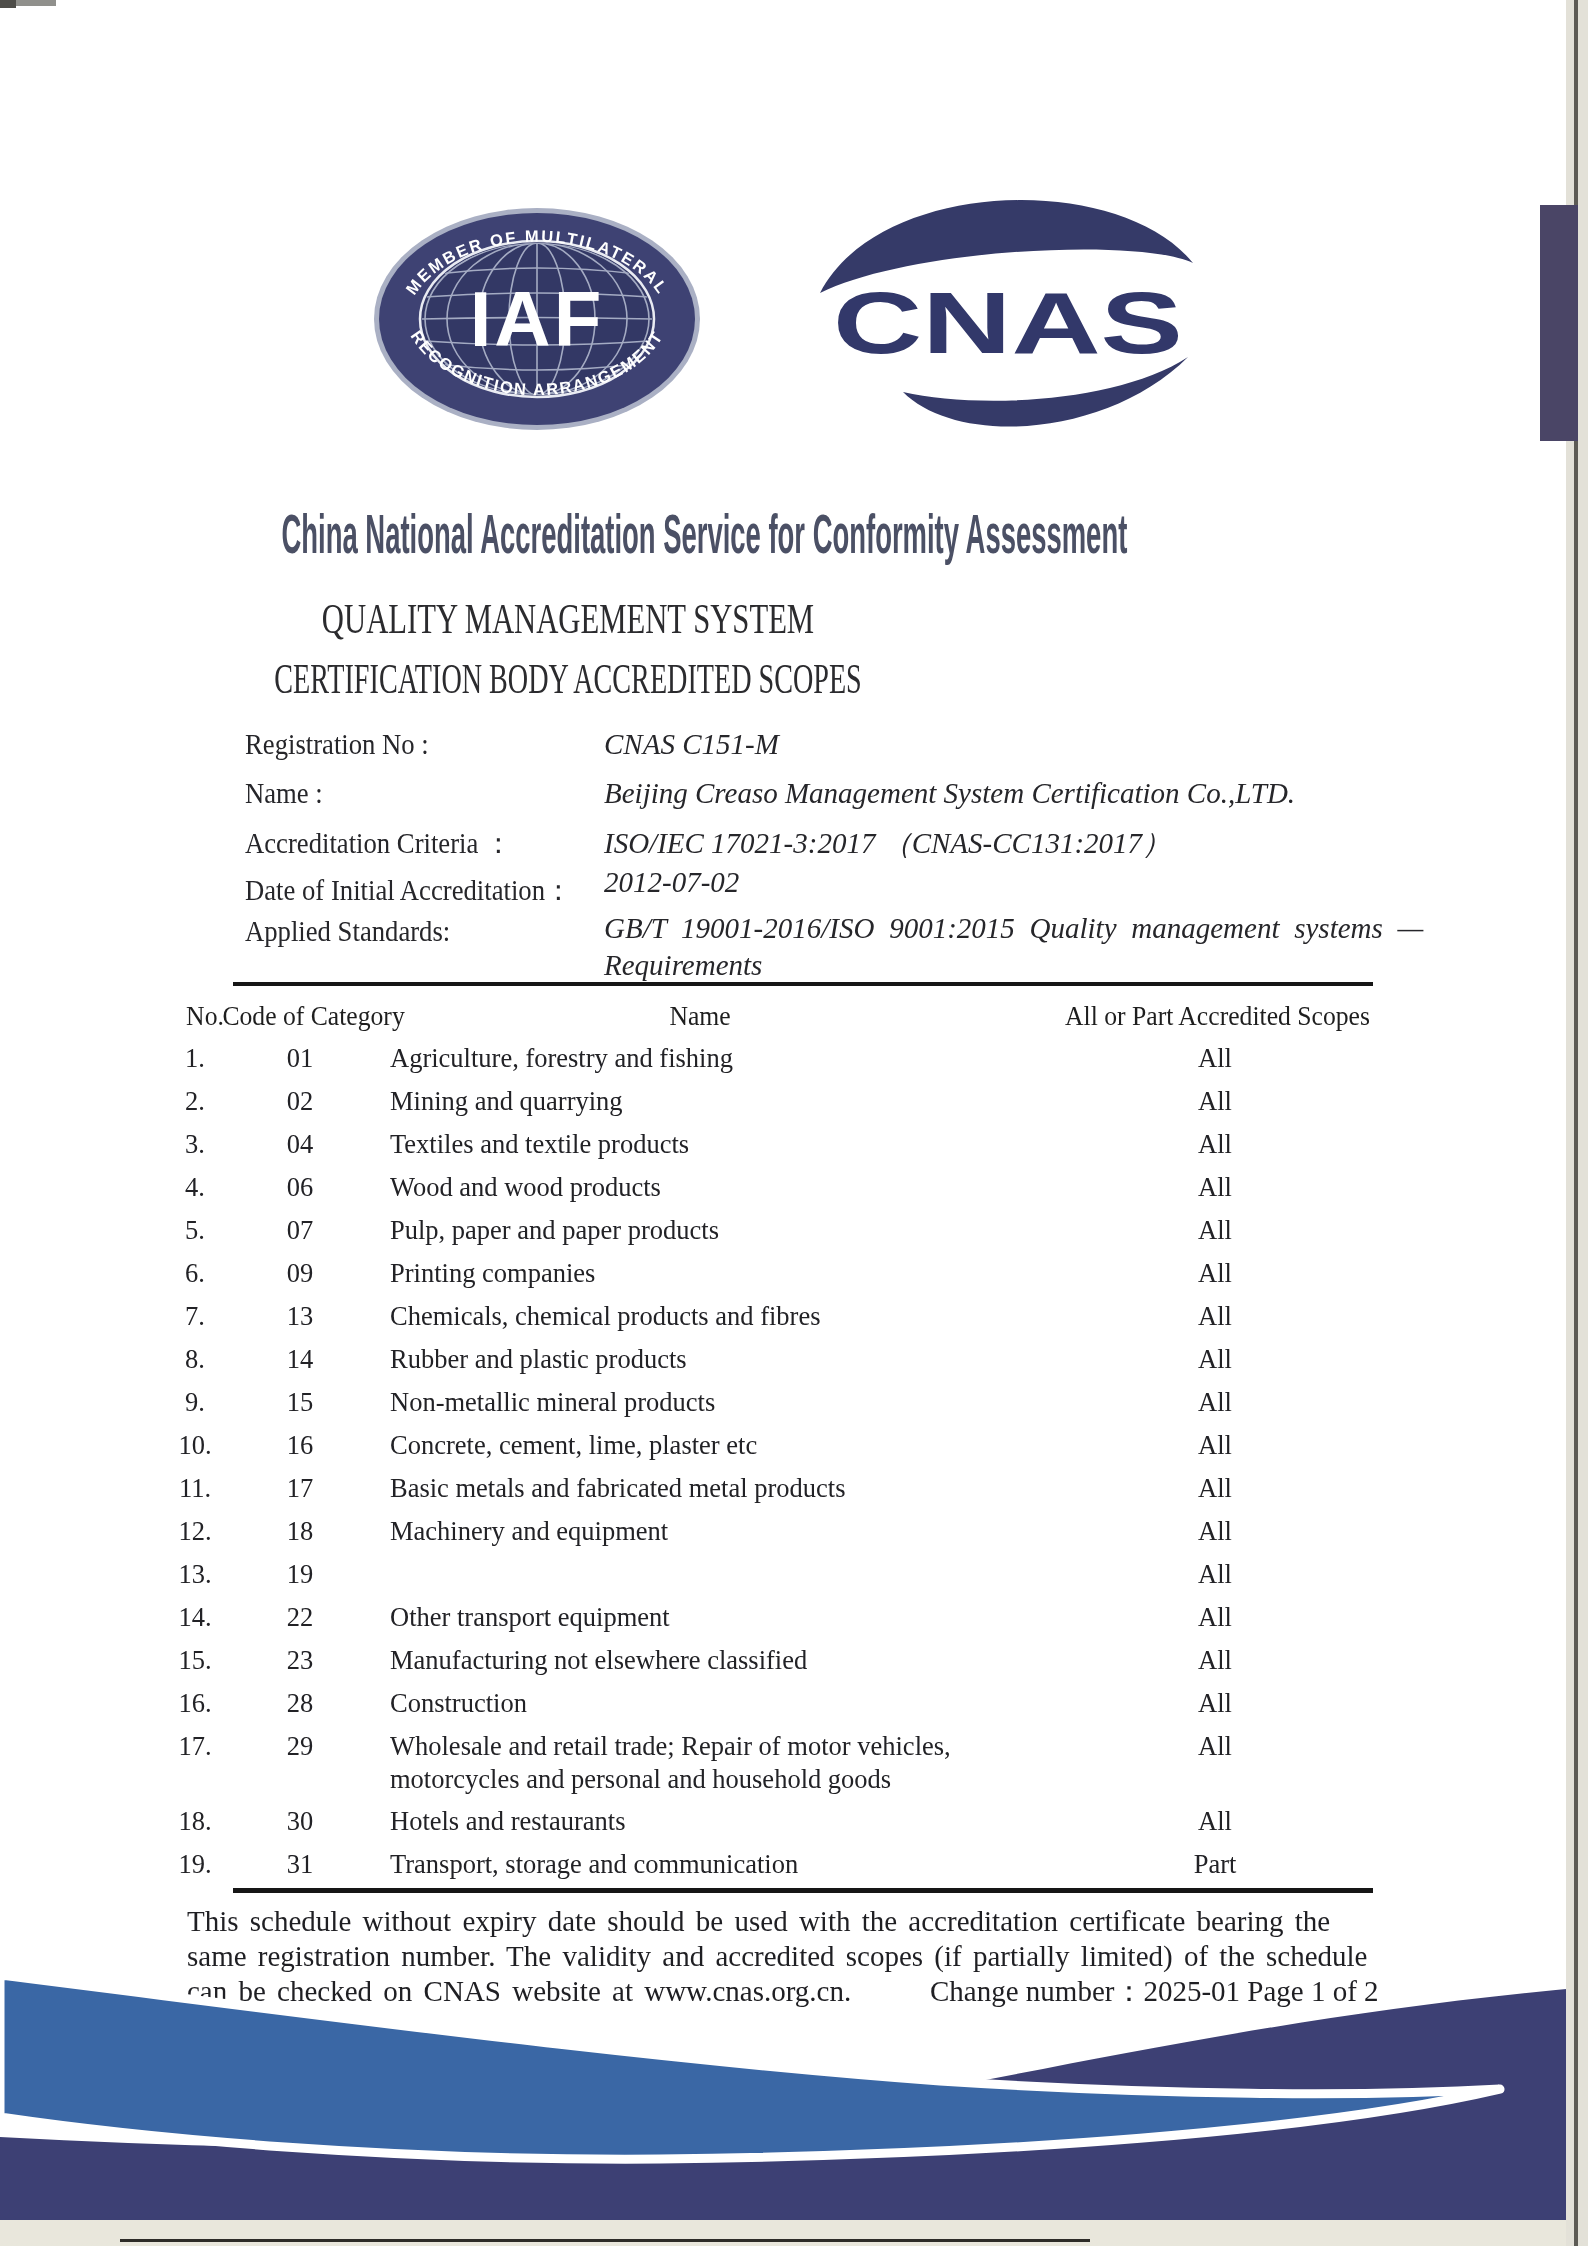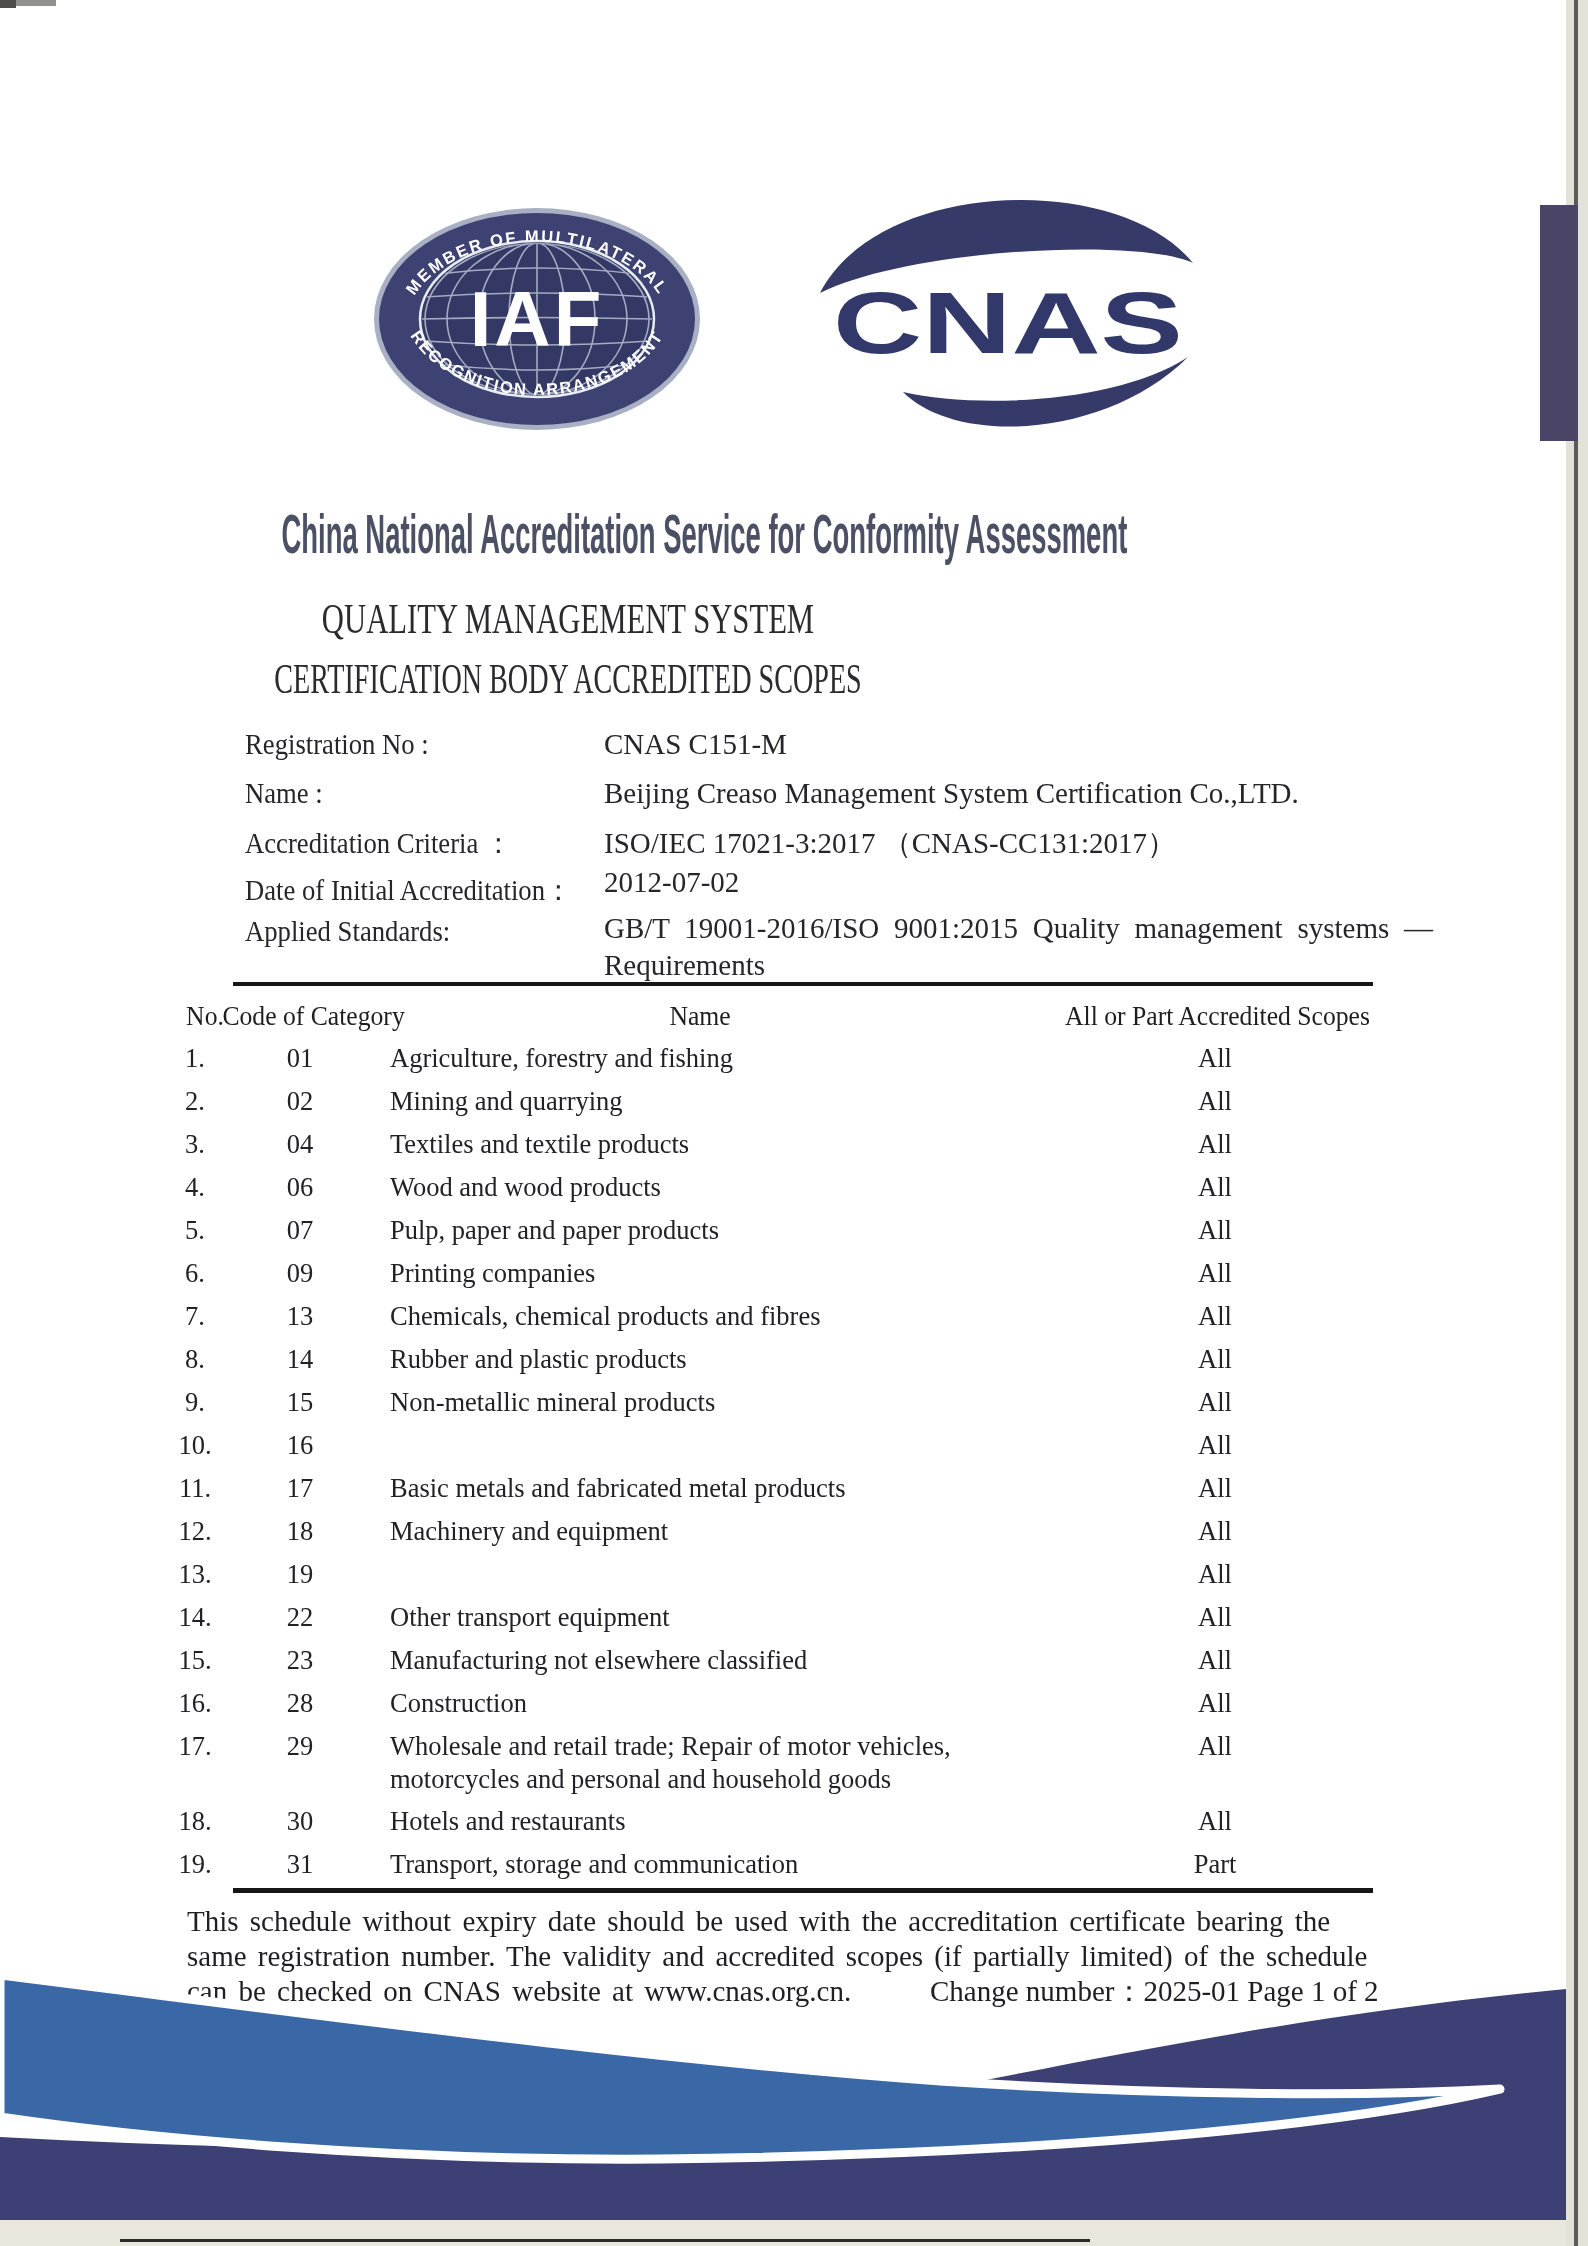--- a/index.html
+++ b/index.html
@@ -23,21 +23,21 @@
     color:#4b5065;transform:scaleX(0.49);transform-origin:552px 50%;letter-spacing:0px;
   }
   .subtitle1,.subtitle2{
     position:absolute;left:0;width:1136px;text-align:center;white-space:nowrap;
     font-size:42px;line-height:46px;color:#2b2b2e;font-weight:normal;
   }
   .subtitle1{top:596px;transform:scaleX(0.73);transform-origin:568px 50%;}
   .subtitle2{top:656px;transform:scaleX(0.67);transform-origin:568px 50%;}
   
   .info-label{position:absolute;left:245px;font-size:29px;white-space:nowrap;transform:scaleX(0.92);transform-origin:left center;}
-  .info-value{position:absolute;left:604px;font-size:29px;white-space:nowrap;}
+  .info-value{position:absolute;left:604px;font-size:29px;white-space:nowrap;font-style:italic;}
   .ws-wide{word-spacing:7.5px;}
   
   .rule{position:absolute;left:233px;width:1140px;height:4px;background:#161616;}
   .rule-top{top:982px;}
   .rule-bottom{top:1888px;height:5px;}
   
   .th{position:absolute;top:1001px;font-size:27px;text-align:center;color:#1e1e1e;white-space:nowrap;transform:scaleX(0.95);transform-origin:center;}
   .th-no{left:165px;width:80px;}
   .th-code{left:218px;width:175px;}
   .th-name{left:400px;width:600px;}
@@ -194,20 +194,21 @@
     </div>
       <div class="t-row">
       <div class="cell c-no">9.</div>
       <div class="cell c-code">15</div>
       <div class="cell c-name">Non-metallic mineral products</div>
       <div class="cell c-scope">All</div>
     </div>
       <div class="t-row">
       <div class="cell c-no">10.</div>
       <div class="cell c-code">16</div>
+      <div class="cell c-name">Concrete, cement, lime, plaster etc</div>
       <div class="cell c-scope">All</div>
     </div>
       <div class="t-row">
       <div class="cell c-no">11.</div>
       <div class="cell c-code">17</div>
       <div class="cell c-name">Basic metals and fabricated metal products</div>
       <div class="cell c-scope">All</div>
     </div>
       <div class="t-row">
       <div class="cell c-no">12.</div>

